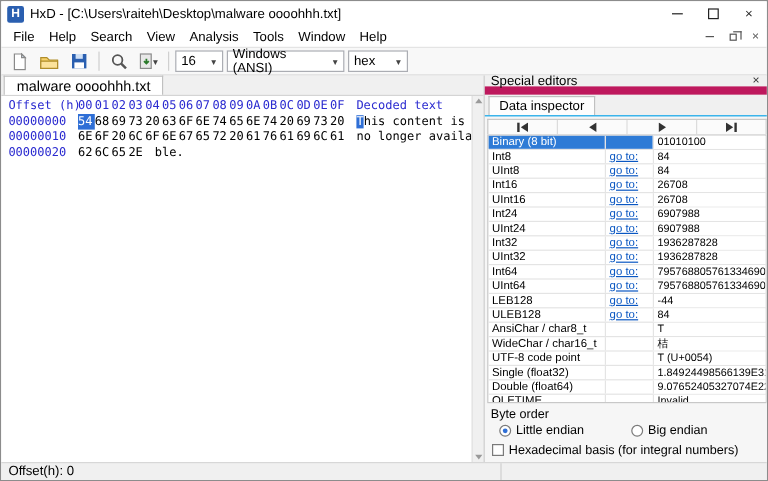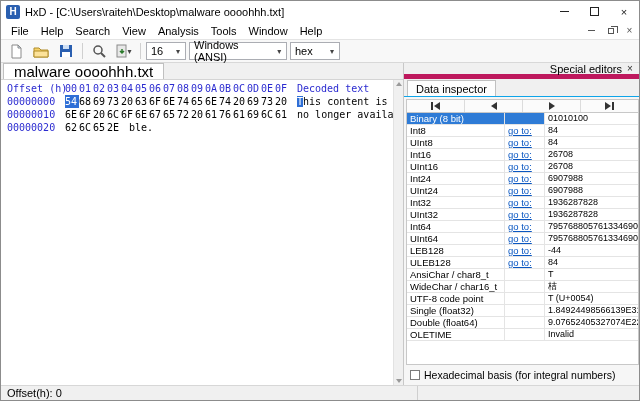--- a/index.html
+++ b/index.html
@@ -33,39 +33,39 @@
   .combo { height:18px; background:#fff; border:1px solid #abadb3; display:flex; align-items:center; padding-left:4px; font-size:11px; }
   .combo .caret { margin-left:auto; width:14px; text-align:center; font-size:8px; color:#444; }
   .combo-rowlen { width:40px; }
   .combo-enc { width:98px; }
   .combo-base { width:50px; }
 
   
   .main { flex:1; display:flex; min-height:0; }
   .left-pane { width:402px; display:flex; flex-direction:column; min-height:0; }
   .tabstrip { height:17px; background:#f0f0f0; display:flex; align-items:flex-end; padding-left:2px; border-bottom:1px solid #d4d4d4; flex:0 0 auto; }
-  .tab { background:#fff; border:1px solid #c0c0c0; border-bottom:none; height:16px; padding:0 10px; display:flex; align-items:center; font-size:15px; white-space:nowrap; }
+  .tab { background:#fff; border:1px solid #c0c0c0; border-bottom:none; height:16px; padding:0 10px; display:flex; align-items:center; font-size:12px; white-space:nowrap; }
   .hex-wrap { flex:1; display:flex; min-height:0; background:#fff; }
   .hex-area { flex:1; padding:2px 0 0 6px; font-family:"DejaVu Sans Mono",monospace; font-size:10px; line-height:13px; overflow:hidden; white-space:nowrap; }
   .hex-headline { color:#2b2bd0; }
   .offset-col { display:inline-block; width:58px; color:#2b2bd0; }
   .bytes { display:inline-block; }
   .byte { display:inline-block; width:14px; text-align:left; }
   .byte.sel { background:#2f6fd6; color:#fff; }
   .decoded { display:inline-block; margin-left:8px; white-space:pre; }
   .decoded-header { color:#2b2bd0; margin-left:8px; }
   .sel-char { background:#2f6fd6; color:#fff; }
   .vscroll { width:10px; background:#f0f0f0; border-left:1px solid #e2e2e2; display:flex; flex-direction:column; justify-content:space-between; align-items:center; padding:2px 0; flex:0 0 auto; }
   .scroll-arrow { width:0; height:0; border-left:3px solid transparent; border-right:3px solid transparent; }
   .scroll-arrow.up { border-bottom:4px solid #9a9a9a; }
   .scroll-arrow.down { border-top:4px solid #9a9a9a; }
 
   
   .right-pane { width:238px; border-left:1px solid #c8c8c8; background:#f0f0f0; display:flex; flex-direction:column; min-height:0; }
-  .panel-header { height:16px; display:flex; align-items:center; padding:0 3px 0 5px; background:#f0f0f0; border-bottom:5px solid #be185d; flex:0 0 auto;text-align:right; }
+  .panel-header { height:16px; display:flex; align-items:center; padding:0 3px 0 5px; background:#f0f0f0; border-bottom:7px solid #be185d; flex:0 0 auto; }
   .panel-title { flex:1; font-size:11px; }
   .panel-close { width:16px; height:14px; display:flex; align-items:center; justify-content:center; color:#333; font-size:10px; }
   .ins-tabstrip { height:17px; display:flex; align-items:flex-end; padding-left:3px; background:#f0f0f0; flex:0 0 auto; }
   .ins-tab { background:#fdfdfd; border:1px solid #c0c0c0; border-bottom:none; height:16px; padding:0 8px; display:flex; align-items:center; font-size:11px; }
   .ins-page { flex:1; background:#f6f6f6; border-top:1px solid #0ea5e9; padding:2px; display:flex; flex-direction:column; min-height:0; }
   .nav-row { height:13px; display:flex; border:1px solid #c8c8c8; border-bottom:none; background:#fbfbfb; flex:0 0 auto; }
   .nav-btn { flex:1; display:flex; align-items:center; justify-content:center; border-right:1px solid #dcdcdc; }
   .nav-btn:last-child { border-right:none; }
   .ins-table { flex:1; overflow:hidden; background:#fff; border:1px solid #c8c8c8; }
   .ins-row { display:flex; height:12px; line-height:11px; border-bottom:1px solid #e4e4e4; font-size:9.5px; align-items:center; }
@@ -349,20 +349,33 @@
               <span class="ins-name">Double (float64)</span>
               <span class="ins-goto"></span>
               <span class="ins-value">9.07652405327074E223</span>
             </div>
             <div class="ins-row">
               <span class="ins-name">OLETIME</span>
               <span class="ins-goto"></span>
               <span class="ins-value">Invalid</span>
             </div>
           </div>
+        <div class="byte-order">
+          <div class="bo-label">Byte order</div>
+          <div class="bo-radios">
+            <label class="bo-radio first">
+              <span class="radio checked"></span>
+              <span>Little endian</span>
+            </label>
+            <label class="bo-radio">
+              <span class="radio"></span>
+              <span>Big endian</span>
+            </label>
+          </div>
+        </div>
         <label class="hex-basis">
           <span class="checkbox"></span>
           <span>Hexadecimal basis (for integral numbers)</span>
         </label>
       </div>
     </div>
   </div>
 
   <div class="statusbar">
     <span class="sb-offset">Offset(h): 0</span>

